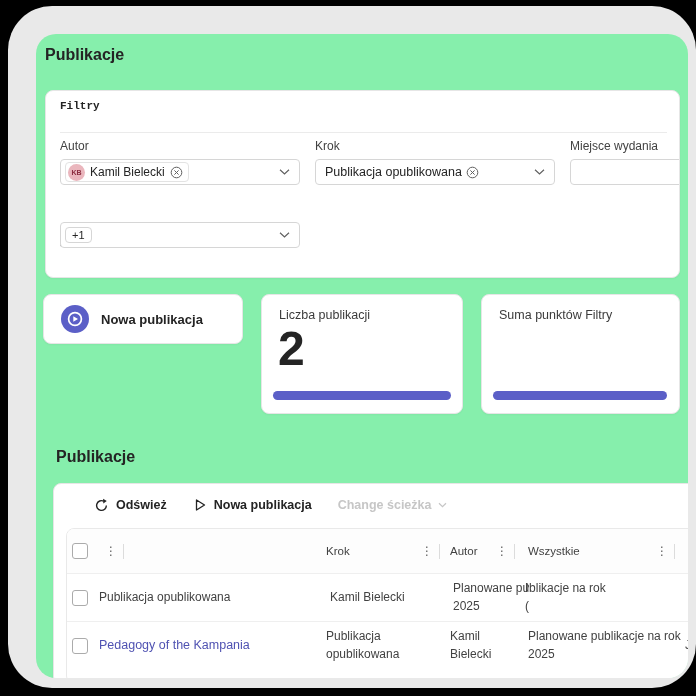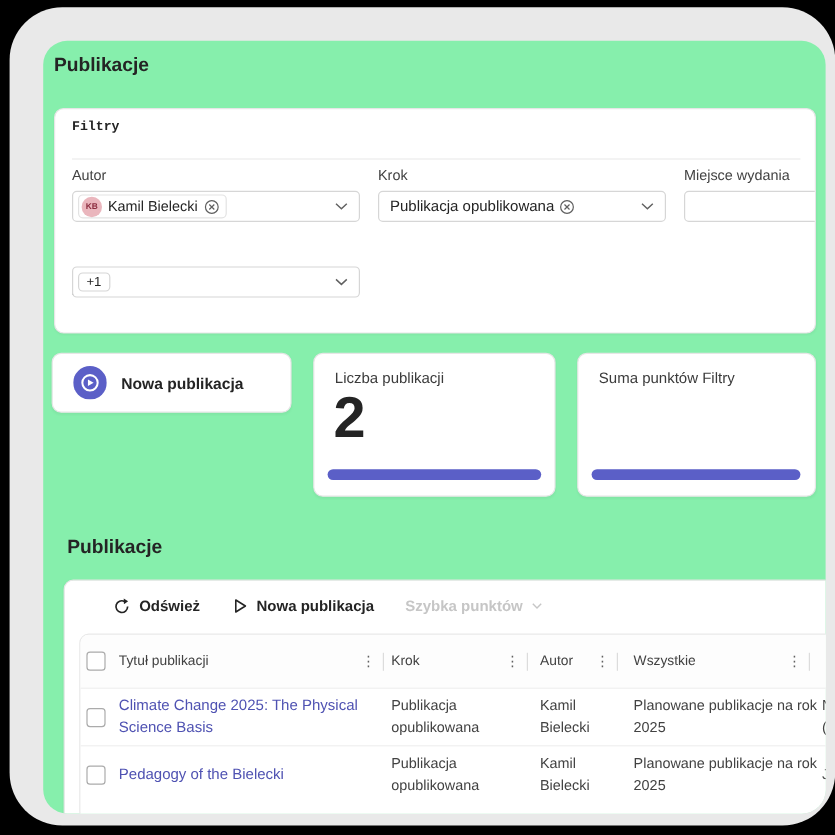--- a/index.html
+++ b/index.html
@@ -168,36 +168,35 @@
         </div>
         <div class="tb-item">
           <span>
             <svg width="14" height="14" viewBox="0 0 14 14">
                 <path d="M3.5 2 L11.5 7 L3.5 12 Z" fill="none" stroke="#242424" stroke-width="1.3" stroke-linejoin="round"></path>
               </svg>
           </span>
           <span>Nowa publikacja</span>
         </div>
         <div class="tb-item disabled">
-          <span>Szybka punktów</span>
+          <span>Change ścieżka</span>
           <span>
             <svg width="9" height="6" viewBox="0 0 9 6">
                 <path d="M1 1.2 L4.5 4.6 L8 1.2" fill="none" stroke="#c6c6c6" stroke-width="1.2"></path>
               </svg>
           </span>
         </div>
       </div>
 
       <div class="inner-table">
         <div class="tr thead">
           <div class="th" style="padding-left:0;">
             <div class="cb"></div>
           </div>
           <div class="th">
-            <span class="lbl">Tytuł publikacji</span>
             <span class="dots">⋮</span>
               <span class="pipe"></span>
           </div>
           <div class="th">
             <span class="lbl">Krok</span>
             <span class="dots">⋮</span>
               <span class="pipe"></span>
           </div>
           <div class="th" style="padding-left:10px;">
             <span class="lbl">Autor</span>
@@ -209,32 +208,31 @@
             <span class="dots">⋮</span>
               <span class="pipe"></span>
           </div>
           <div class="th"></div>
         </div>
 
         <div class="tr row">
           <div class="td" style="padding-left:0;">
               <div class="cb"></div>
             </div>
-          <div class="td"><span class="link">Climate Change 2025: The Physical Science Basis</span></div>
           <div class="td">Publikacja opublikowana</div>
           <div class="td" style="padding-left:10px;">Kamil Bielecki</div>
           <div class="td" style="padding-left:13px;"><span class="wrapnarrow">Planowane publikacje na rok 2025</span></div>
           <div class="td col-extra">N (</div>
         </div>
 
         <div class="tr row">
           <div class="td" style="padding-left:0;">
               <div class="cb"></div>
             </div>
-          <div class="td"><span class="link">Pedagogy of the Bielecki</span></div>
+          <div class="td"><span class="link">Pedagogy of the Kampania</span></div>
           <div class="td">Publikacja opublikowana</div>
           <div class="td" style="padding-left:10px;">Kamil Bielecki</div>
           <div class="td" style="padding-left:13px;"><span class="wrapnarrow">Planowane publikacje na rok 2025</span></div>
           <div class="td col-extra">J</div>
         </div>
         <div style="height:14px;"></div>
       </div>
     </div>
 
   </div>

